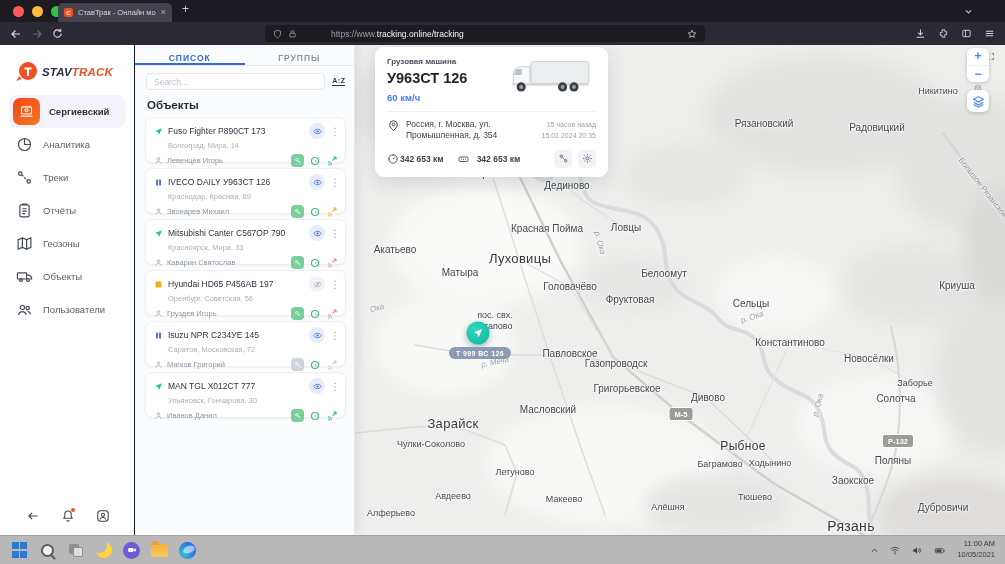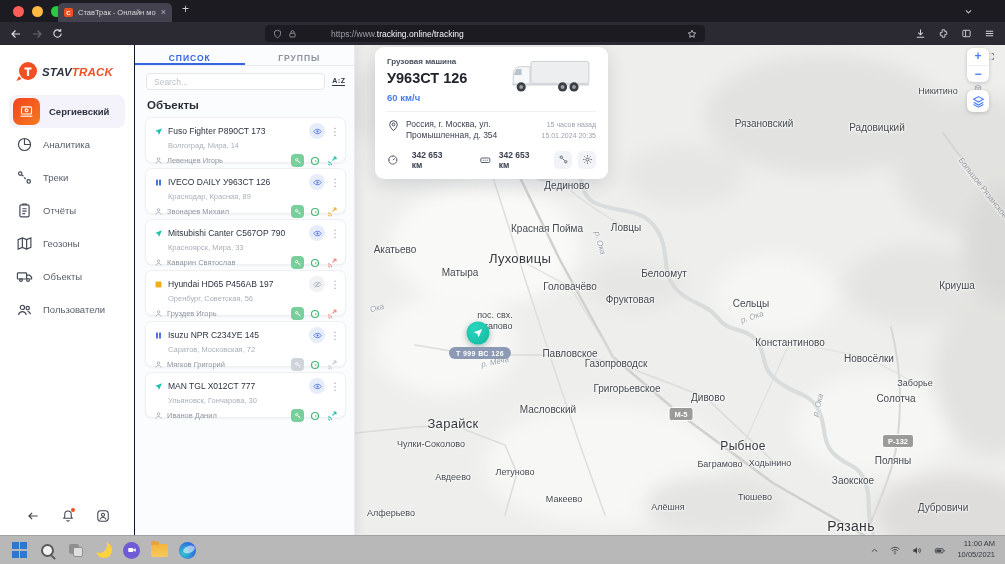--- a/index.html
+++ b/index.html
@@ -111,21 +111,21 @@
     box-shadow:0 5px 18px rgba(50,60,90,.16);padding:10px 12px 9px;z-index:10;}
   .pop-head{display:flex;}
   .pop-type{font-size:8px;font-weight:600;color:#474e5c;}
   .pop-plate{font-size:14.5px;font-weight:800;color:#20242c;margin-top:4px;}
   .pop-speed{font-size:9.5px;font-weight:700;color:#4a7df0;margin-top:6px;}
   .pop-truck{margin-left:auto;}
   .pop-div{border-top:1px solid #edeff3;margin:8px 0 7px;}
   .pop-info{display:flex;gap:6px;}
   .pop-addr{font-size:8.5px;color:#3b4250;line-height:1.35;width:108px;}
   .pop-meta{margin-left:auto;text-align:right;font-size:7px;color:#9aa2ae;line-height:1.6;}
-  .pop-bottom{display:flex;align-items:center;gap:13px;margin-top:8px;color:#4a5160;}
+  .pop-bottom{display:flex;align-items:center;gap:1px;margin-top:8px;color:#4a5160;}
   .pop-val{font-size:8.5px;font-weight:600;color:#3b4250;}
   .pop-val.second{margin-left:2px;}
   .pop-btns{margin-left:auto;display:flex;gap:6px;}
   .pop-btn{width:18px;height:18px;background:#f1f3f7;border-radius:5px;display:flex;align-items:center;justify-content:center;color:#5a6170;cursor:pointer;}
   .can-group{margin-left:12px;display:flex;align-items:center;gap:5px;}
 
   
   .zoom-pill{position:absolute;right:16px;top:3px;width:22px;height:34px;background:#fff;border-radius:6px;
     box-shadow:0 1px 4px rgba(0,0,0,.18);display:flex;flex-direction:column;overflow:hidden;}
   .zoom-btn{flex:1;display:flex;align-items:center;justify-content:center;color:#4a7df8;font-size:12px;font-weight:700;cursor:pointer;}
@@ -322,21 +322,21 @@
         <span class="maplabel" style="left: 193px; top: 364px; font-size: 10px;">Масловский</span>
 
         <span class="maplabel city" style="left: 98px; top: 378px; font-size: 13px;">Зарайск</span>
 
         <span class="maplabel" style="left: 353px; top: 352px; font-size: 10px;">Дивово</span>
 
         <span class="maplabel" style="left: 76px; top: 399px; font-size: 9px;">Чулки-Соколово</span>
 
         <span class="maplabel" style="left: 160px; top: 427px; font-size: 9px;">Летуново</span>
 
-        <span class="maplabel" style="left: 98px; top: 432px; font-size: 9px;">Авдеево</span>
+        <span class="maplabel" style="left: 98px; top: 451px; font-size: 9px;">Авдеево</span>
 
         <span class="maplabel" style="left: 36px; top: 468px; font-size: 9px;">Алферьево</span>
 
         <span class="maplabel" style="left: 209px; top: 454px; font-size: 9px;">Макеево</span>
 
         <span class="maplabel" style="left: 313px; top: 462px; font-size: 9px;">Алёшня</span>
 
         <span class="maplabel" style="left: 583px; top: 46px; font-size: 9px;">Никитино</span>
 
         <span class="maplabel" style="left: 409px; top: 78px; font-size: 10px;">Рязановский</span>

